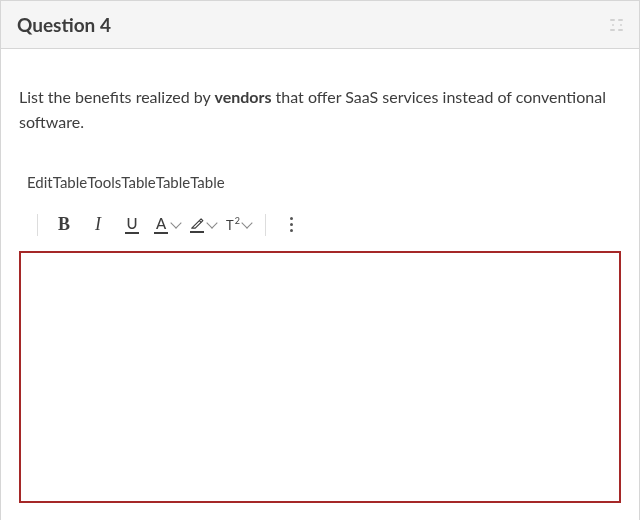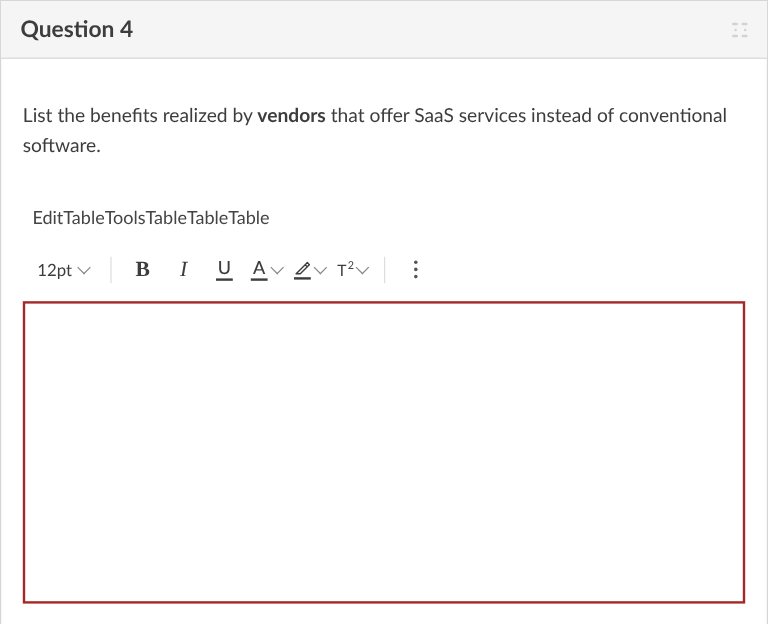--- a/index.html
+++ b/index.html
@@ -144,24 +144,20 @@
       <span>Edit</span>
       <span>Table</span>
       <span>Tools</span>
       <span>Table</span>
       <span>Table</span>
       <span>Table</span>
     </div>
 
     <div class="editor-toolbar">
       <div class="tb-group">
-        <div class="tb-item">
-          <span>12pt</span>
-          <span class="chev"></span>
-        </div>
       </div>
 
       <div class="divider"></div>
 
       <div class="tb-group">
         <div class="icon-btn">
           <span class="b-bold">B</span>
         </div>
         <div class="icon-btn">
           <span class="b-italic">I</span>

